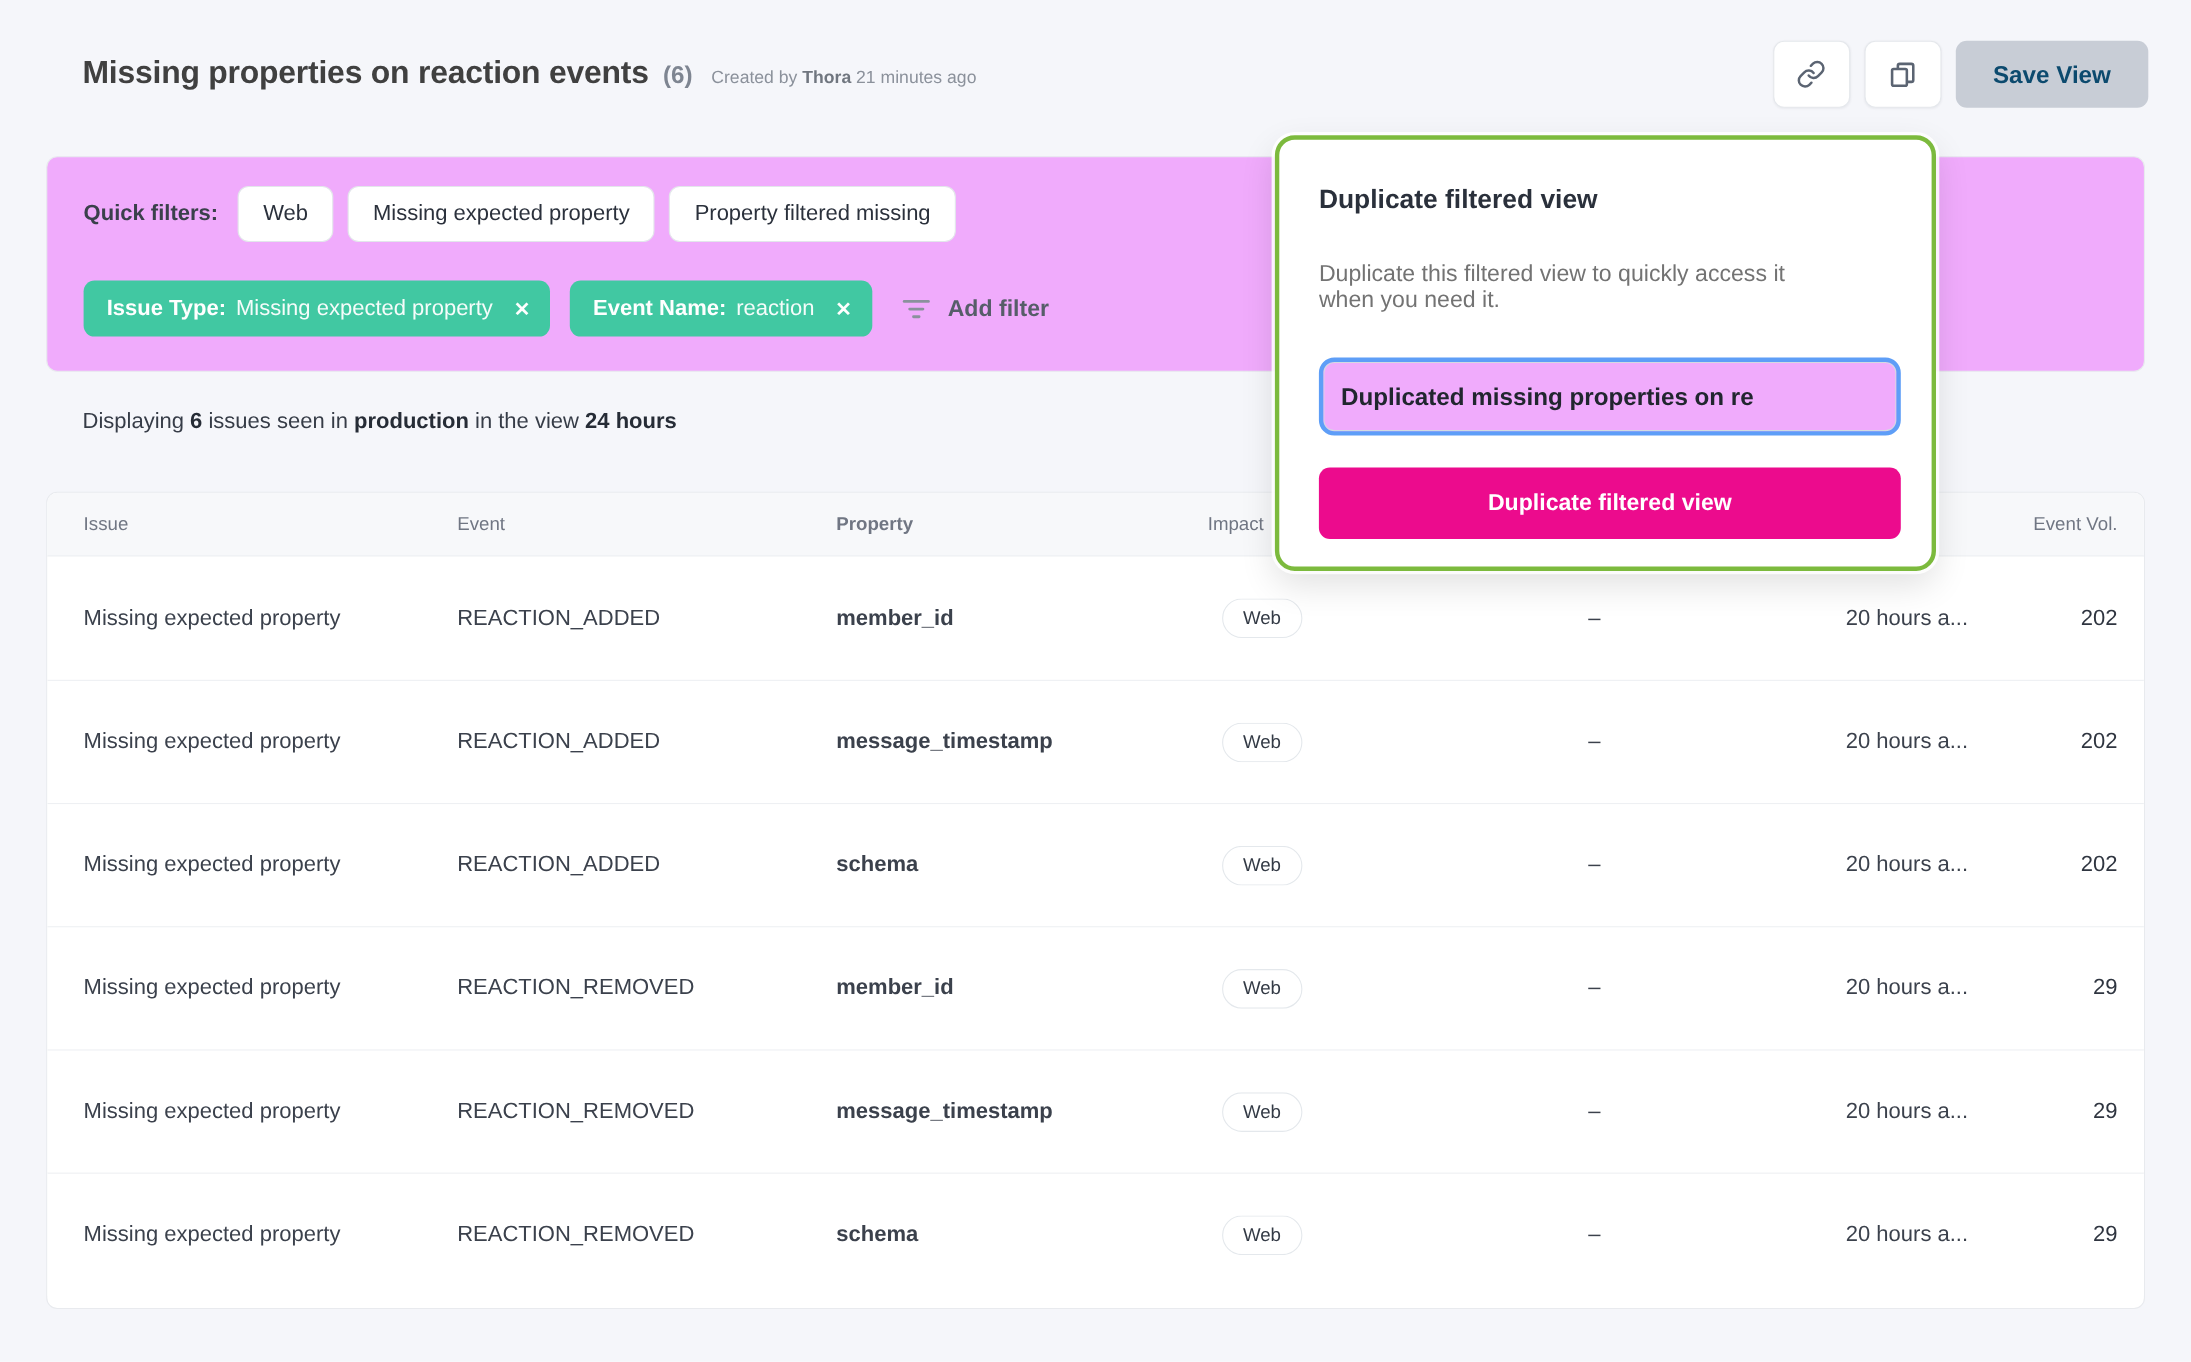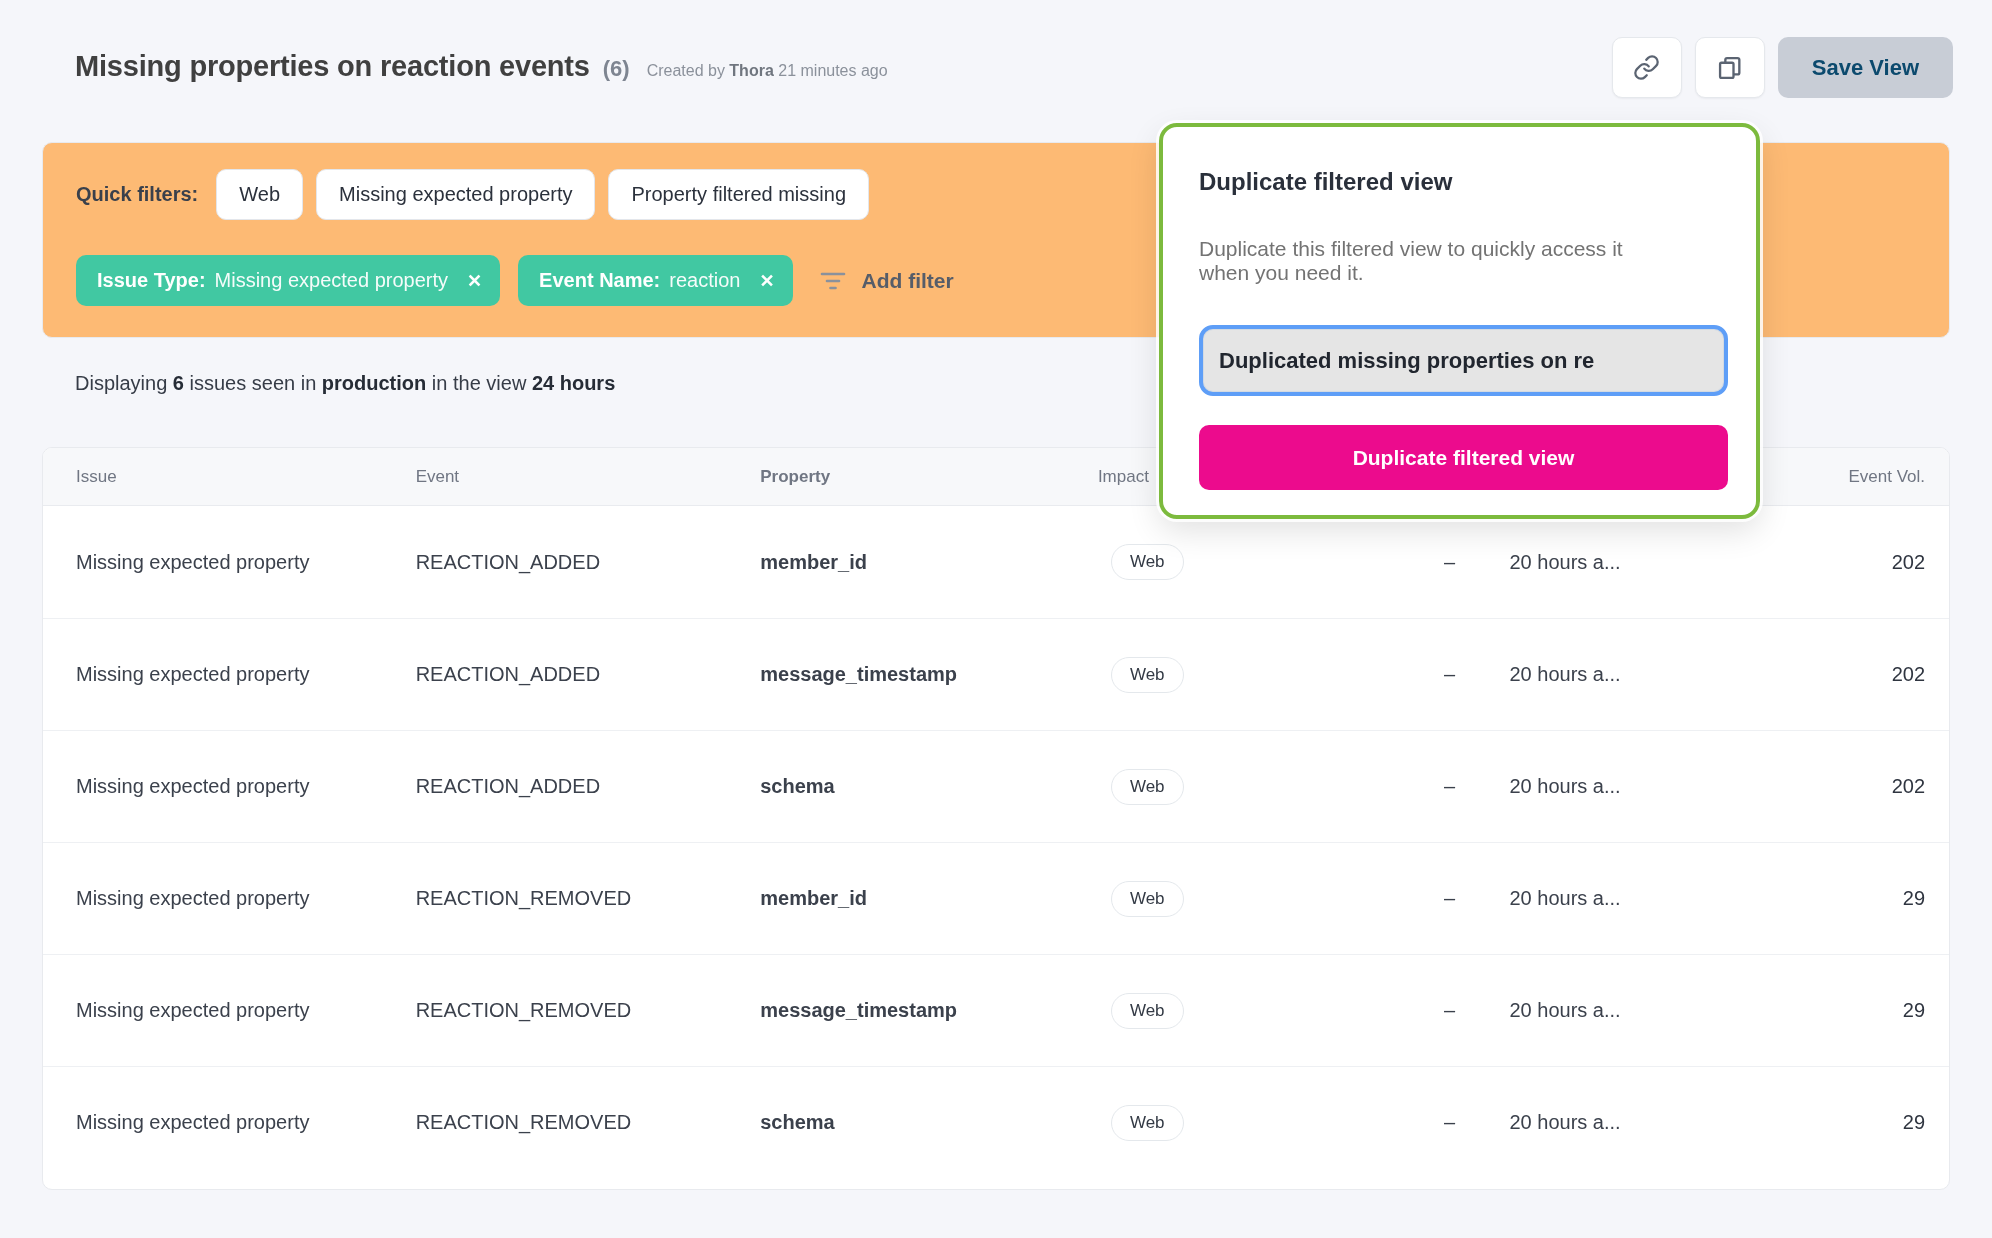--- a/index.html
+++ b/index.html
@@ -35,21 +35,21 @@
   }
   .btn-save {
     height:61px; padding:0 34px; border:none; border-radius:10px;
     background:#c8cdd6; color:#0c4a6e; font-size:22px; font-weight:700;
     font-family:"Liberation Sans", sans-serif; cursor:default;
   }
 
   
   .filters-card {
     position:absolute; left:42px; top:142px; width:1908px; height:196px;
-    background:#fdba74; border:1px solid #e8eaee; border-radius:10px;
+    background:#f0abfc; border:1px solid #e8eaee; border-radius:10px;
   }
   .qf-row1 {
     position:absolute; left:33px; top:26px;
     display:flex; align-items:center; gap:13px;
   }
   .qf-label { font-size:20px; font-weight:700; color:#3a404b; margin-right:5px; }
   .qf-btn {
     height:51px; padding:0 22px; background:#fff;
     border:1px solid #e3e6eb; border-radius:10px;
     font-size:20px; color:#2b313c; font-family:"Liberation Sans", sans-serif;
@@ -91,21 +91,21 @@
   }
   .trow {
     display:flex; align-items:center; height:112px; background:#fff; cursor:pointer;
   }
   .trow + .trow { border-top:1px solid #eef0f3; }
   .c-issue    { width:373px; padding-left:33px; }
   .c-event    { width:345px; }
   .c-property { width:338px;font-weight:bold; }
   .c-impact   { width:292px; }
   .c-dash     { width:120px; text-align:center; }
-  .c-time     { width:280px; text-align:left; }
+  .c-time     { width:280px; text-align:right; }
   .c-vol      { width:160px; text-align:right; padding-right:24px; }
   .cell { font-size:20px; color:#3b414c; white-space:nowrap; overflow:hidden; }
   .c-vol.cell { font-weight:500; color:#2f3540; }
   .badge-web {
     display:inline-flex; align-items:center; justify-content:center;
     margin-left:13px; height:36px; padding:0 18px;
     border:1.5px solid #e4e8ec; border-radius:18px; background:#fff;
     font-size:17px; color:#333a45;
   }
 
@@ -118,21 +118,21 @@
   }
   .popover-title { font-size:24px; font-weight:700; color:#2a303b; line-height:30px; }
   .popover-desc {
     margin-top:40px; font-size:21px; color:#737373; line-height:24px; width:470px;
   }
   .popover-input {
     margin-top:40px; display:block; width:529px; height:71px;
     border:4px solid #5e9ef7; border-radius:14px; outline:none;
     box-shadow:inset 0 0 0 1px #d3dae2;
     padding:0 16px; font-size:22px; font-weight:600; color:#21262f;
-    font-family:"Liberation Sans", sans-serif; background:#e5e5e5;
+    font-family:"Liberation Sans", sans-serif; background:#f0abfc;
   }
   .popover-btn {
     margin-top:29px; width:529px; height:65px; border:none; border-radius:10px;
     background:#ec0b8d; color:#fff; font-size:21px; font-weight:700;
     font-family:"Liberation Sans", sans-serif; cursor:pointer;
   }
 
   svg { display:block; }
 </style>
 </head>

